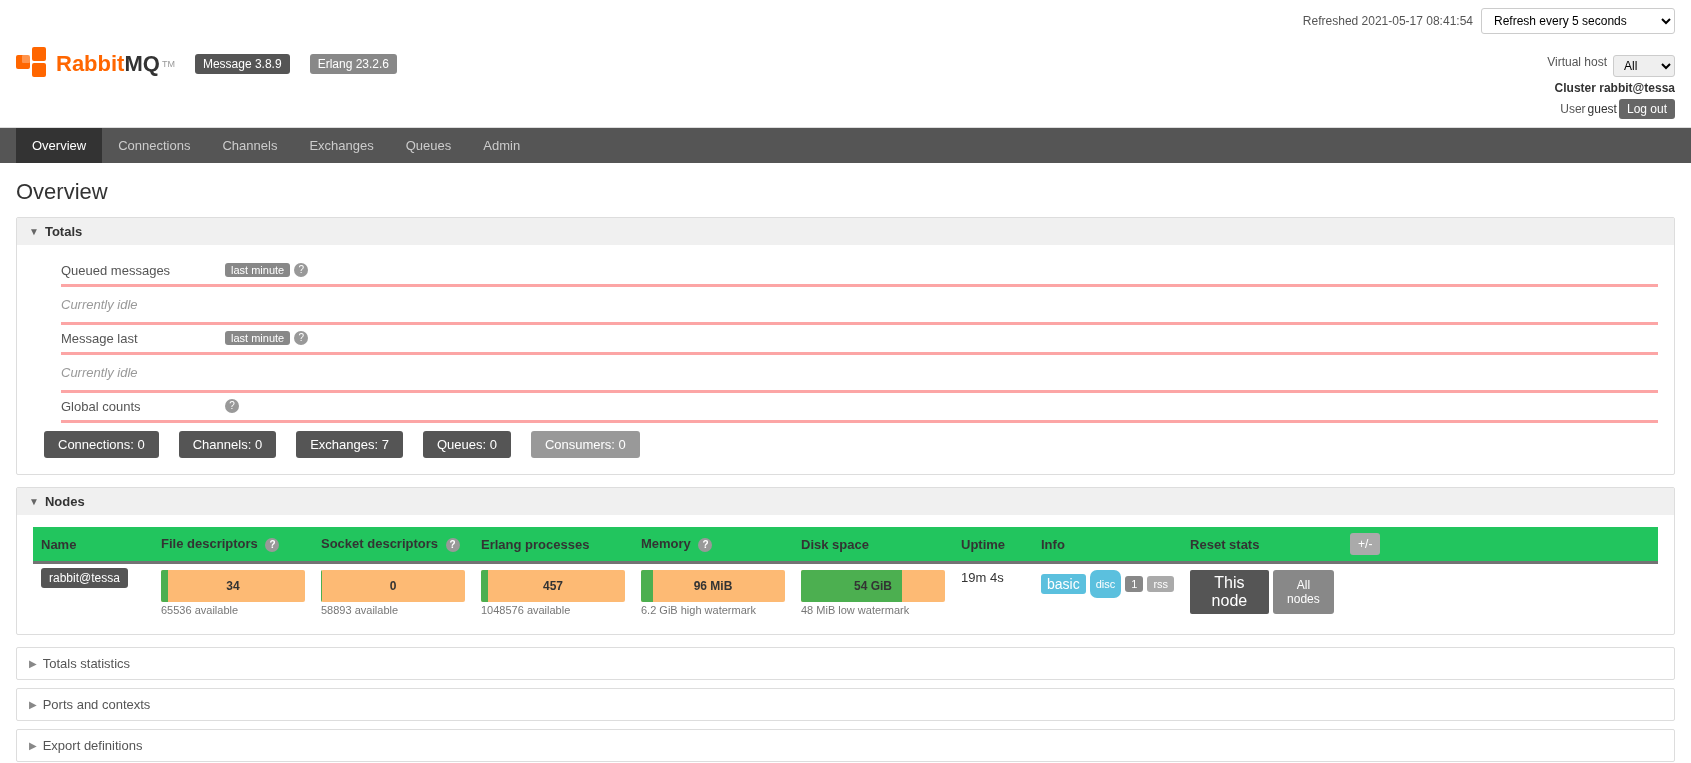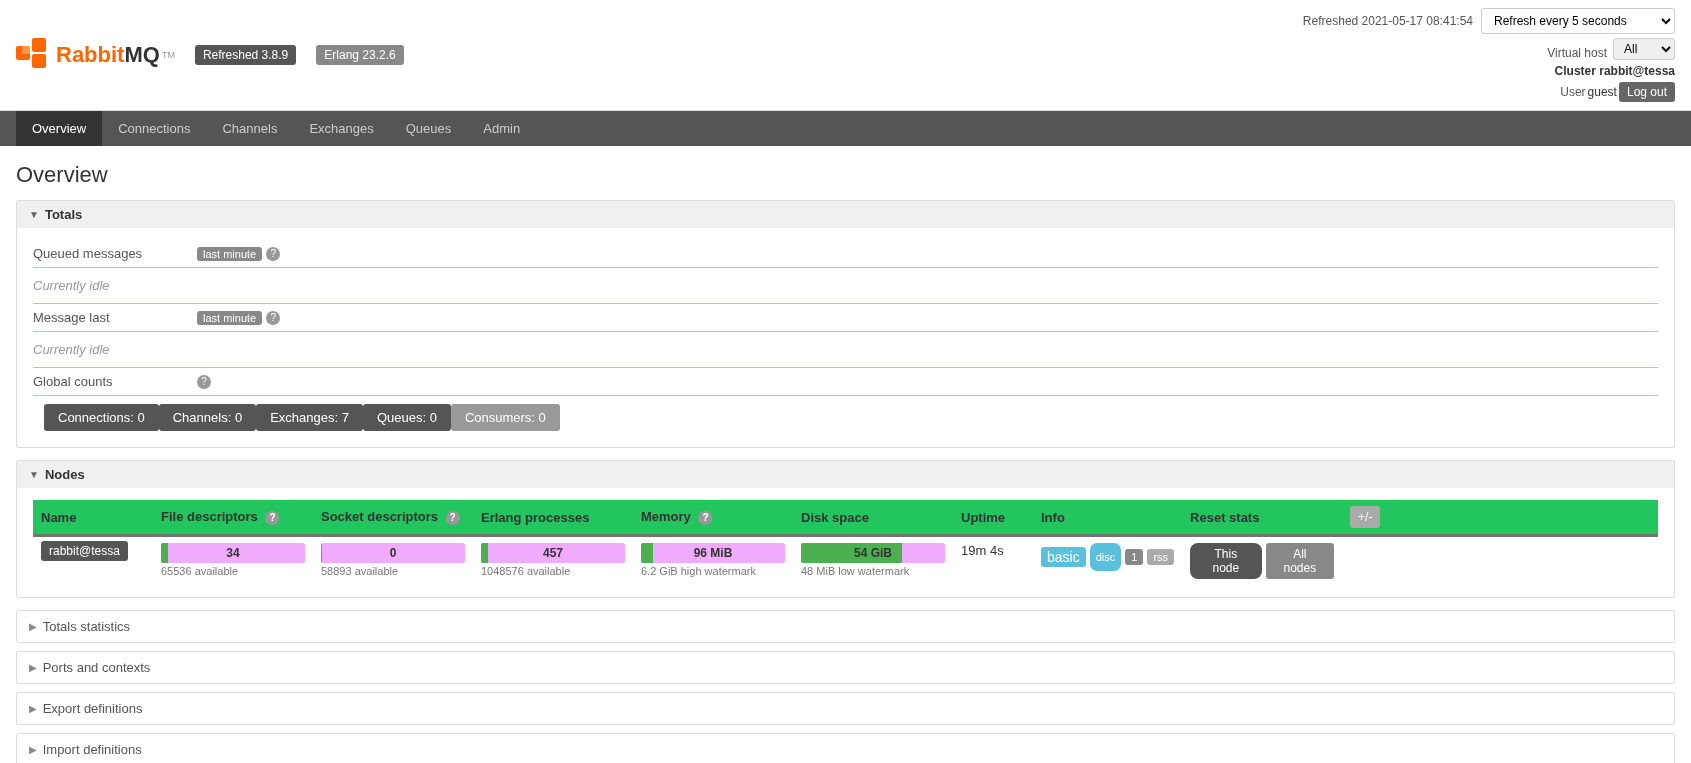--- a/index.html
+++ b/index.html
@@ -44,23 +44,24 @@
     #refresh-select {
       padding: 4px 24px 4px 8px;
       border: 1px solid #ccc;
       border-radius: 3px;
       font-size: 12px;
       appearance: auto;
       background: #fff;
     }
     #vhost-row {
       display: flex;
-      align-items: flex-end;
+      align-items: flex-start;
       gap: 6px;
       font-size: 12px;
+      margin-top: 17px;
     }
     #vhost-label { color: #555; }
     #vhost-select {
       padding: 2px 20px 2px 6px;
       border: 1px solid #ccc;
       border-radius: 3px;
       font-size: 12px;
     }
     #cluster-row { font-size: 12px; color: #555; }
     #cluster-row span { color: #333; font-weight: bold; }
@@ -118,24 +119,25 @@
       font-weight: bold;
       font-size: 13px;
       color: #333;
     }
     .section-header .arrow { font-size: 10px; color: #666; }
     .section-body { padding: 12px 16px; }
 
     
     .totals-row {
       display: flex;
-      align-items: center;
+      align-items: flex-start;
       padding: 6px 0;
-      border-bottom: 1px solid #fca5a5;
+      border-bottom: 3px solid #fca5a5;
       font-size: 13px;
+      margin-left: 28px;
     }
     .totals-row:last-child { border-bottom: none; }
     .totals-label { width: 160px; color: #555; }
     .badge-gray {
       background: #888;
       color: #fff;
       padding: 1px 6px;
       border-radius: 3px;
       font-size: 11px;
       margin-left: 4px;
@@ -150,21 +152,21 @@
       text-align: center;
       line-height: 14px;
       margin-left: 4px;
       cursor: pointer;
     }
     .currently-idle { color: #999; font-style: italic; padding: 4px 0; font-size: 13px; }
 
     
     .counts-row {
       display: flex;
-      gap: 0;
+      gap: 20px;
       padding: 8px 0 4px 11px;
       flex-wrap: wrap;
     }
     .count-btn {
       background: #555;
       color: #fff;
       border: none;
       padding: 6px 14px;
       border-radius: 3px;
       cursor: pointer;
@@ -197,23 +199,23 @@
       border-radius: 3px;
       font-size: 12px;
       white-space: nowrap;
     }
     .metric-bar-container {
       display: flex;
       flex-direction: column;
       gap: 2px;
     }
     .metric-bar-outer {
-      background: #f0abfc;
+      background: #fdba74;
       border-radius: 2px;
-      height: 20px;
+      height: 32px;
       position: relative;
       overflow: hidden;
       min-width: 100px;
     }
     .metric-bar-inner {
       background: #4caf50;
       height: 100%;
       display: flex;
       align-items: center;
       justify-content: center;
@@ -235,23 +237,23 @@
     .info-badge-basic { background: #5bc0de; color: #fff; padding: 2px 6px; border-radius: 3px; font-size: 14px; }
     .info-badge-disc { background: #5bc0de; color: #fff; padding: 8px 6px; border-radius: 7px; font-size: 11px; }
     .info-badge-num { background: #888; color: #fff; padding: 2px 6px; border-radius: 3px; font-size: 11px; }
     .info-badge-rss { background: #aaa; color: #fff; padding: 2px 6px; border-radius: 3px; font-size: 11px; }
     .reset-btns { display: flex; gap: 4px; }
     .this-node-btn {
       background: #555;
       color: #fff;
       border: none;
       padding: 4px 10px;
-      border-radius: 8px;
-      cursor: pointer;
-      font-size: 12px;
+      border-radius: 2px;
+      cursor: pointer;
+      font-size: 16px;
     }
     .all-nodes-btn {
       background: #888;
       color: #fff;
       border: none;
       padding: 4px 10px;
       border-radius: 3px;
       cursor: pointer;
       font-size: 12px;
     }
@@ -300,21 +302,21 @@
     <div style="display:flex;align-items:center;gap:2px;">
       <svg width="38" height="34" viewBox="0 0 38 34">
         <rect x="0" y="8" width="14" height="14" rx="2" fill="#f60"></rect>
         <rect x="16" y="0" width="14" height="14" rx="2" fill="#f60"></rect>
         <rect x="16" y="16" width="14" height="14" rx="2" fill="#f60"></rect>
         <rect x="6" y="8" width="8" height="8" rx="1" fill="#fff" opacity="0.3"></rect>
       </svg>
       <span style="font-size:22px;font-weight:bold;color:#333;"><span style="color:#f60;">Rabbit</span>MQ</span>
       <span style="font-size:9px;color:#999;vertical-align:super;">TM</span>
     </div>
-    <span class="version-badge">Refreshed 3.8.9</span>
+    <span class="version-badge">Message 3.8.9</span>
     <span class="erlang-badge">Erlang 23.2.6</span>
   </div>
   <div id="header-right">
     <div id="refresh-row">
       <span>Refreshed 2021-05-17 08:41:54</span>
       <select id="refresh-select">
         <option>Refresh every 5 seconds</option>
         <option>Refresh every 10 seconds</option>
         <option>Refresh every 30 seconds</option>
         <option>Refresh every 60 seconds</option>

